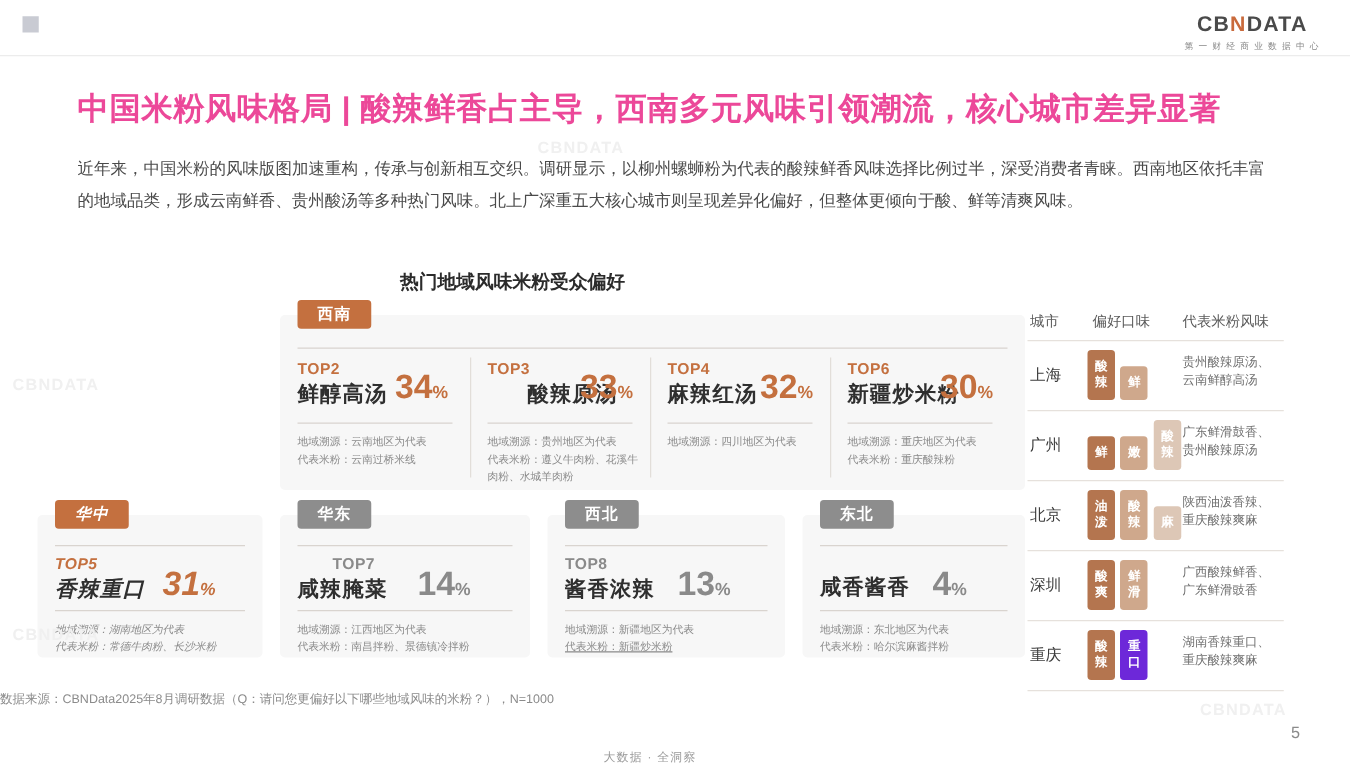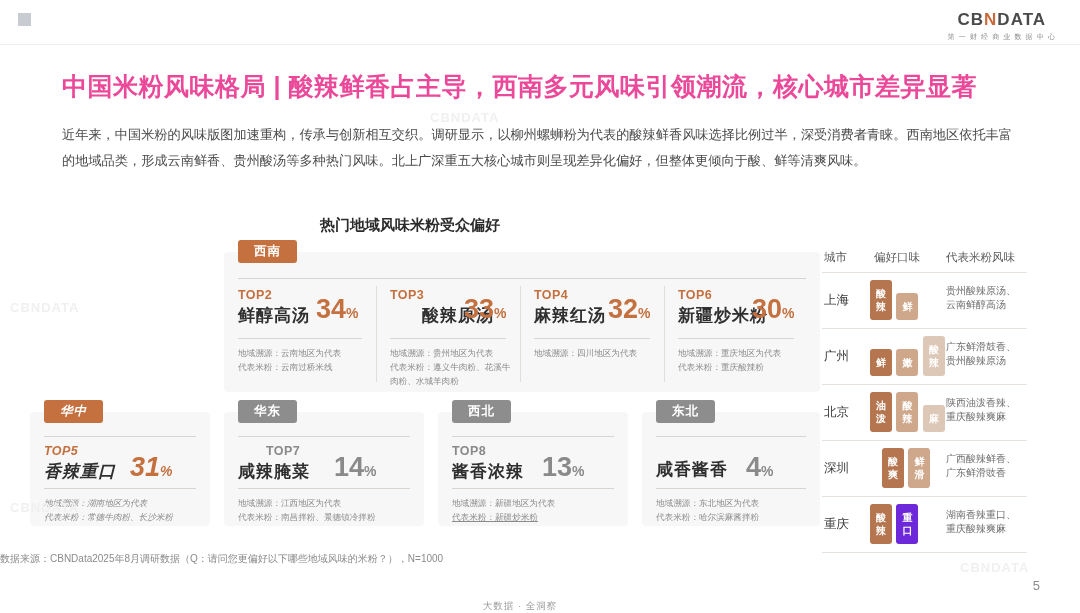--- a/index.html
+++ b/index.html
@@ -215,21 +215,21 @@
       <span class="pill" style="background:#ddc7b6;">麻</span>
     </div>
     <div class="repr" style="position:absolute;left:124px;top:146px;width:104px;white-space:pre-line;">陕西油泼香辣、
 重庆酸辣爽麻</div>
     <div class="trow-line" style="top:190px;"></div>
   </div>
 
   <div>
     <div class="city" style="position:absolute;left:2px;top:210px;">深圳</div>
     <div style="position:absolute;left:48px;top:198px;">
-      <span class="pill" style="background:#b4754f;margin-left:12px;">酸爽</span>
+      <span class="pill" style="background:#b4754f;">酸爽</span>
       <span class="pill" style="background:#cfa88c;">鲜滑</span>
     </div>
     <div class="repr" style="position:absolute;left:124px;top:202px;width:104px;white-space:pre-line;">广西酸辣鲜香、
 广东鲜滑豉香</div>
     <div class="trow-line" style="top:246px;"></div>
   </div>
 
   <div>
     <div class="city" style="position:absolute;left:2px;top:266px;">重庆</div>
     <div style="position:absolute;left:48px;top:254px;">

